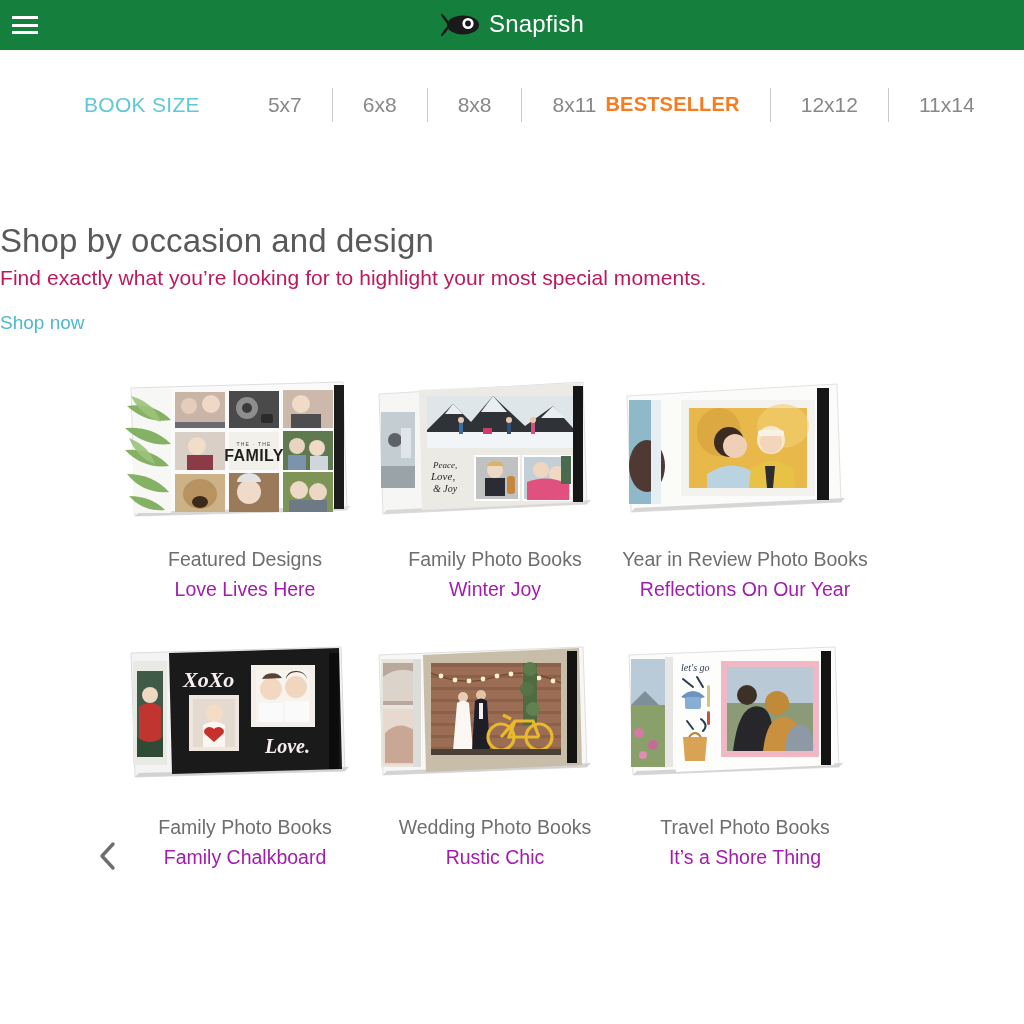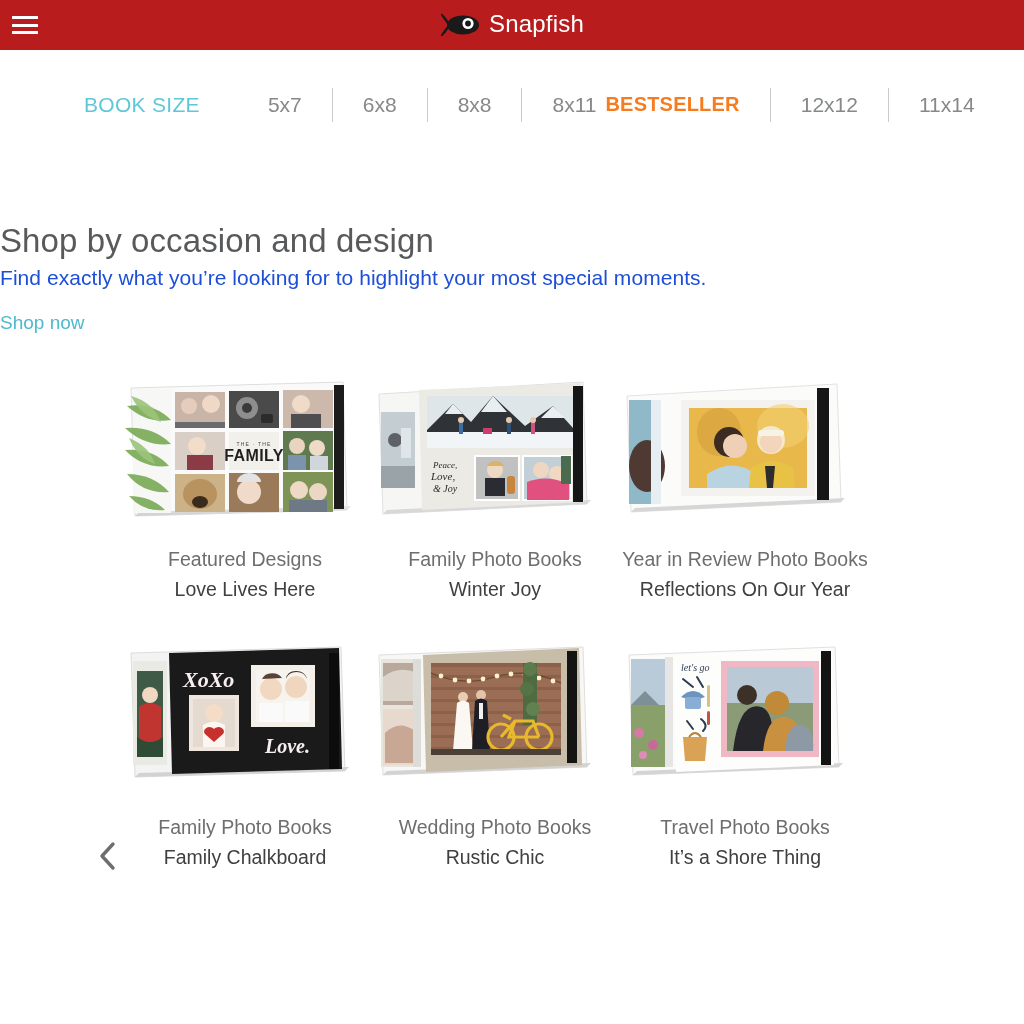--- a/index.html
+++ b/index.html
@@ -9,21 +9,21 @@
     width: 1024px; height: 1024px;
     background: #ffffff;
     font-family: "Liberation Sans", sans-serif;
     overflow: hidden;
   }
 
   
   .header {
     position: relative;
     width: 1024px; height: 50px;
-    background: #b91c1c;
+    background: #15803d;
     display: flex; align-items: center; justify-content: center;
   }
   .hamburger {
     position: absolute; left: 12px; top: 50%;
     transform: translateY(-50%);
     width: 26px; height: 20px;
     display: flex; flex-direction: column; justify-content: space-between;
     cursor: pointer; padding: 1px 0;
   }
   .hamburger span {
@@ -85,21 +85,21 @@
     margin-top: 62px;
   }
   .hero-title {
     color: #58595b;
     font-size: 33px;
     font-weight: 400;
     margin: 0 0 6px 0;
     letter-spacing: 0.1px;
   }
   .hero-sub {
-    color: #1d4ed8;
+    color: #be185d;
     font-size: 21px;
     margin: 0;
     letter-spacing: 0.05px;
   }
   .hero-link {
     display: inline-block;
     margin-top: 22px;
     color: #4fb9cf;
     font-size: 19px;
     text-decoration: none;
@@ -141,21 +141,21 @@
     position: relative;
   }
   .card-cat {
     color: #6d6e70;
     font-size: 19.5px;
     line-height: 30px;
     text-align: center;
     white-space: nowrap;
   }
   .card-name {
-    color: #404040;
+    color: #a21caf;
     font-size: 19.5px;
     line-height: 30px;
     text-align: center;
     white-space: nowrap;
   }
   .row2 .card-art-wrap { height: 170px; }
 </style>
 </head>
 <body>
 

